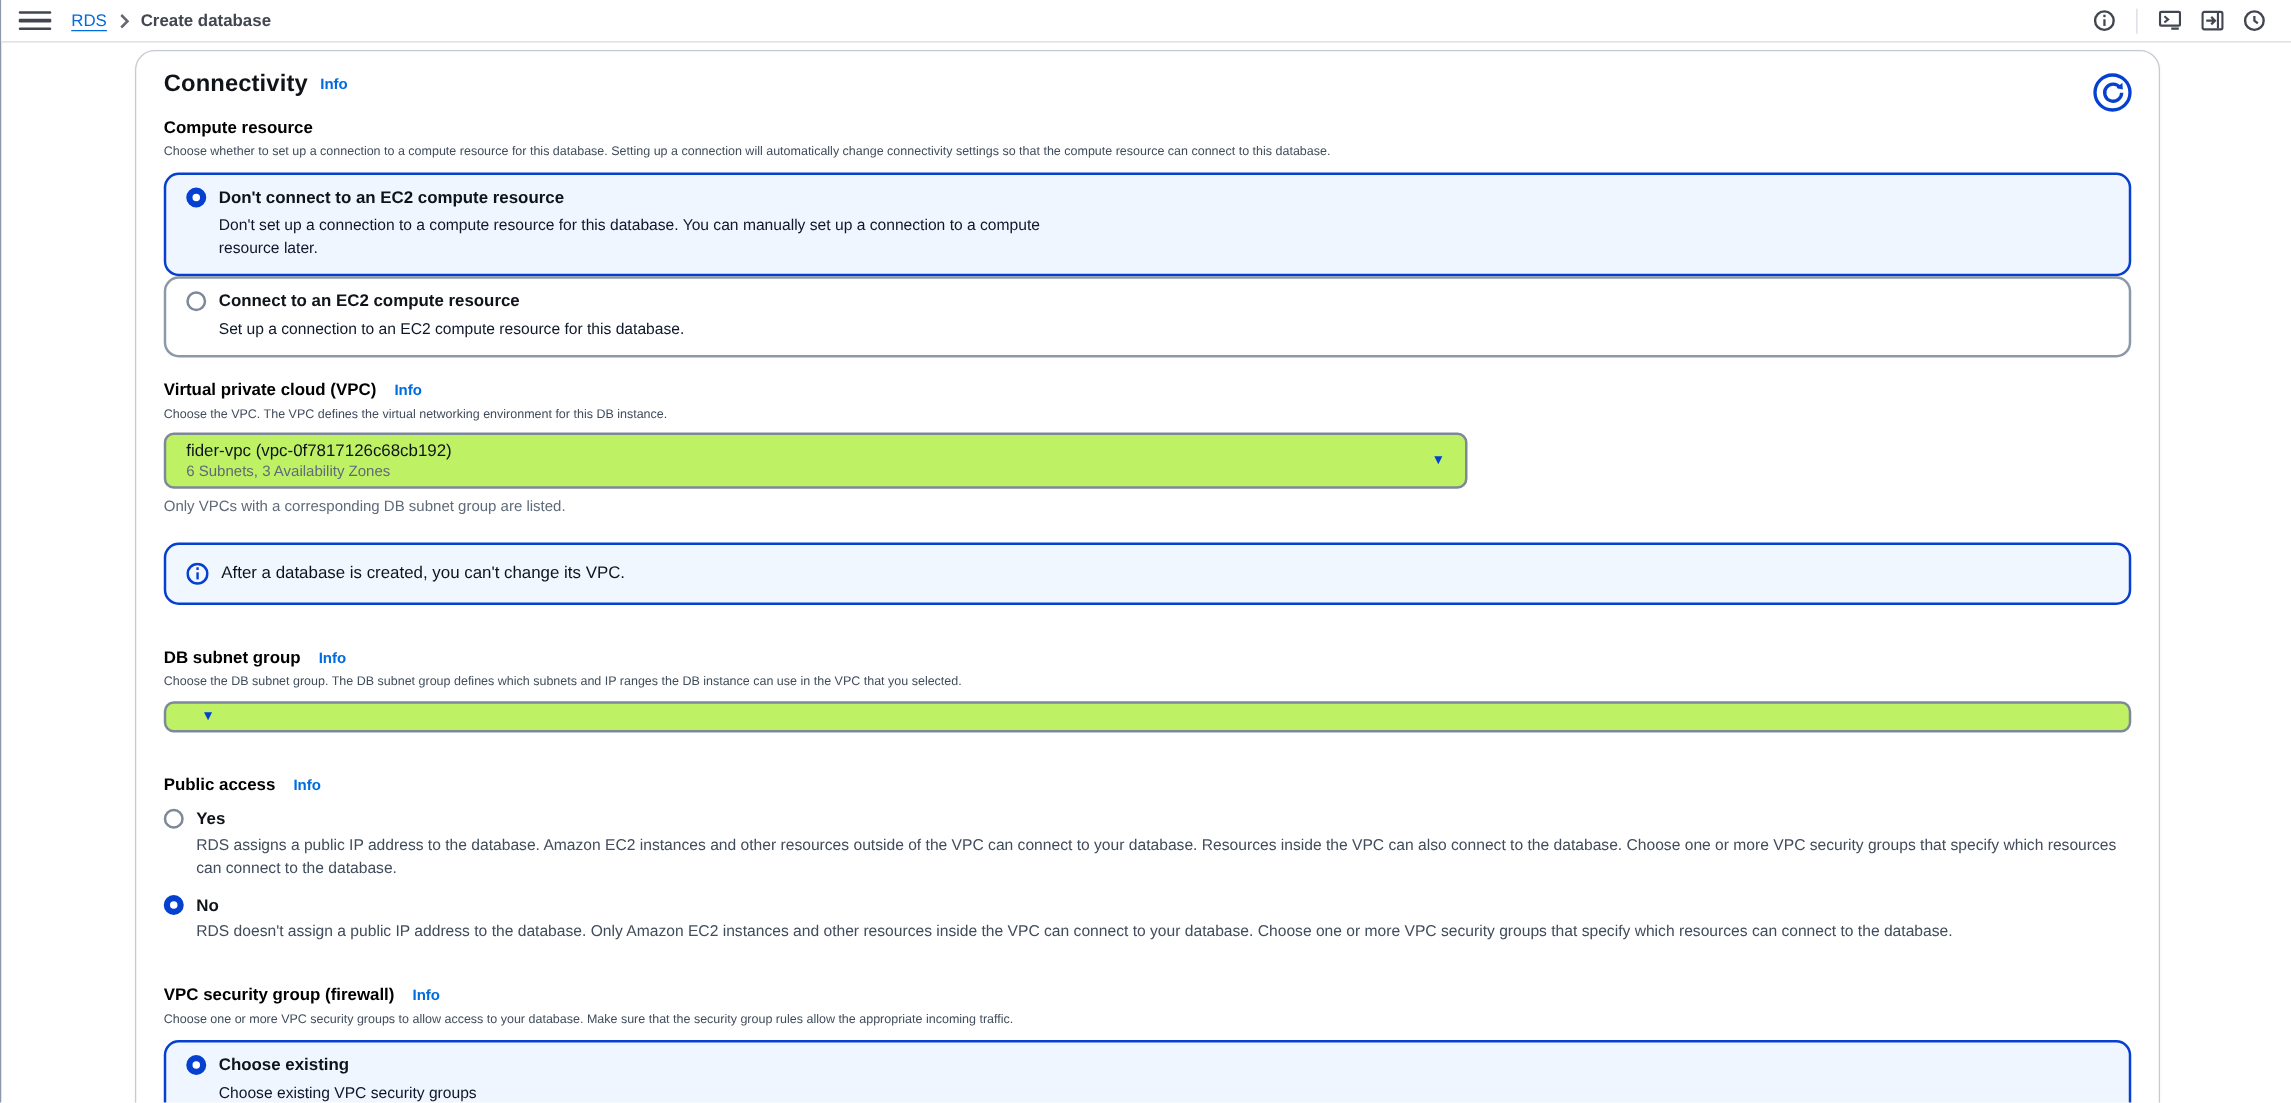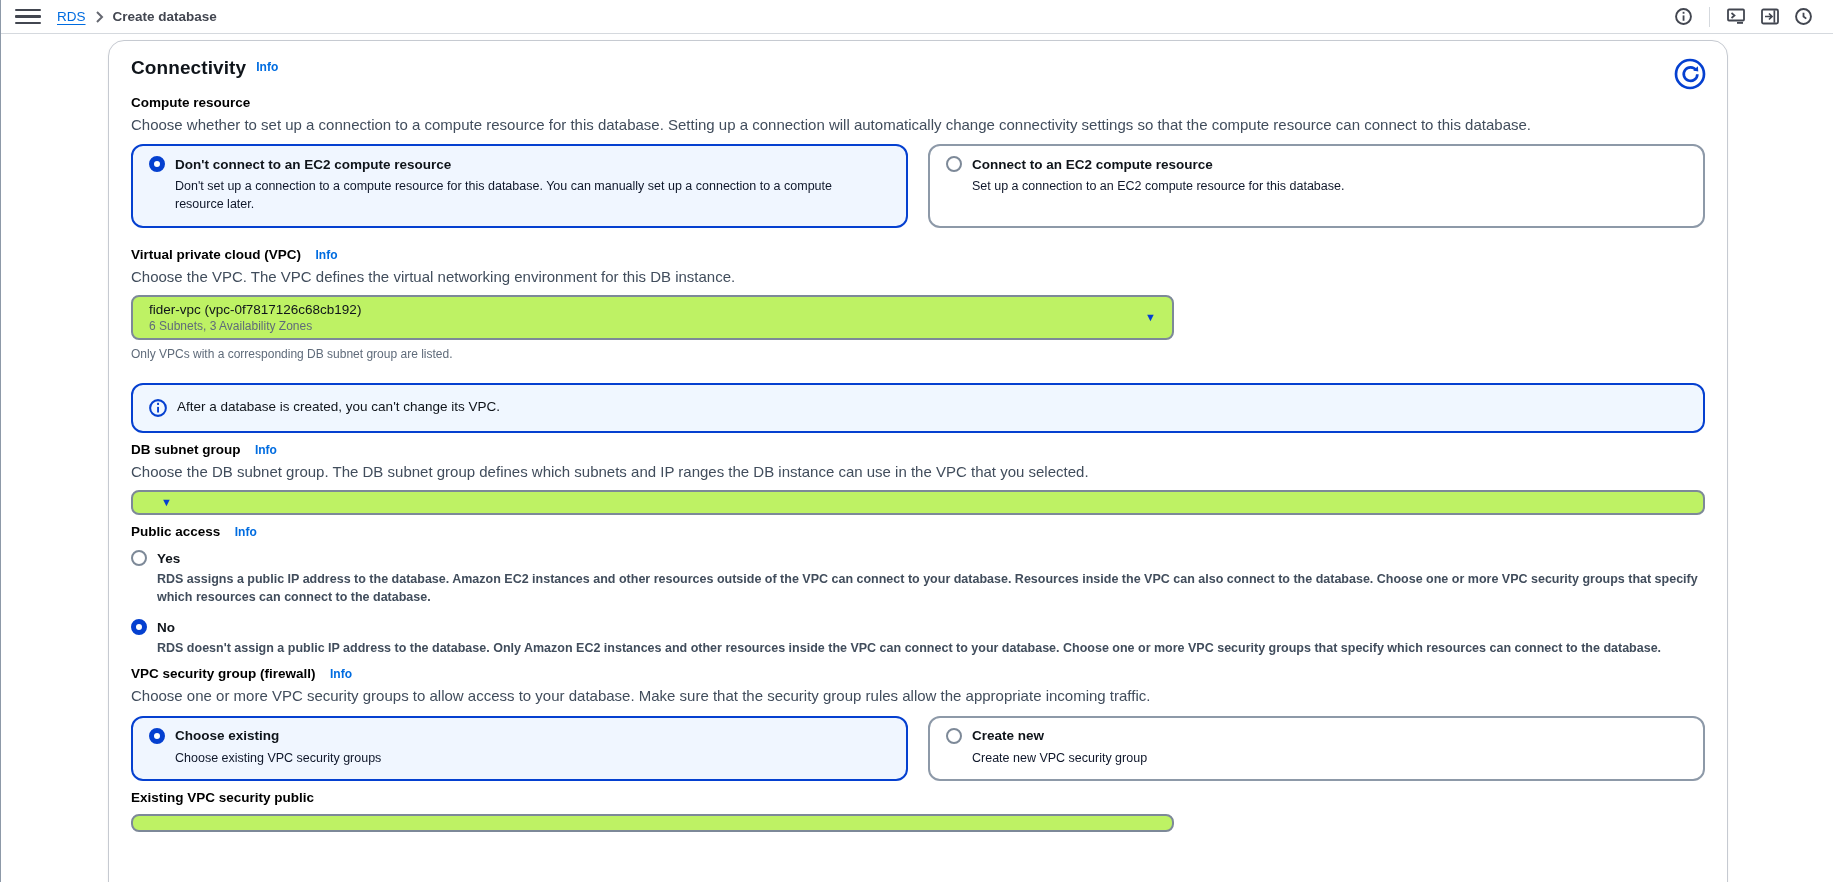--- a/index.html
+++ b/index.html
@@ -59,25 +59,25 @@
   .panel-header .info-link { margin-top: 3px; }
   .refresh-btn {
     position: absolute; top: 16px; right: 20px;
     width: 34px; height: 34px; border-radius: 50%;
     border: none; background: none; cursor: pointer; padding: 0;
     display: flex; align-items: center; justify-content: center;
   }
 
   .section { margin-top: 17px; }
   .field-label { font-size: 13.5px; font-weight: 700; color: #000000; display: inline-block; }
-  .field-desc { font-size: 15px; color: #414d5c; margin-top: 4px; line-height: 1.35; }
+  .field-desc { font-size: 10px; color: #414d5c; margin-top: 4px; line-height: 1.35; }
   .constraint { font-size: 12px; color: #5f6b7a; margin-top: 7px; }
 
   
-  .card-row { display: grid; grid-template-columns: 1fr 1fr; gap: 20px; margin-top: 9px; }
+  .card-row { display: grid; grid-template-columns: 1fr; gap: 0; margin-top: 9px; }
   .sel-card {
     border: 2px solid #8d99a8; border-radius: 12px; background: #fff;
     padding: 10px 16px 12px 16px; cursor: pointer;
   }
   .sel-card.selected { border-color: #0540d0; background: #f0f6ff; }
   .card-title-row { display: flex; align-items: center; gap: 10px; }
   .card-title { font-size: 13.5px; font-weight: 700; }
   .card-desc { font-size: 12.5px; color: #0f172a; margin: 5px 0 0 26px; line-height: 1.45; max-width: 690px; }
 
   .radio { width: 16px; height: 16px; border-radius: 50%; background: #fff; flex: 0 0 16px; cursor: pointer; }
@@ -102,23 +102,23 @@
     margin-top: 22px;
     border: 2px solid #0540d0; border-radius: 12px; background: #f0f7ff;
     display: flex; gap: 10px;
     padding: 14px 16px;
   }
   .alert-text { font-size: 13.5px; color: #0f141a; }
 
   
   .radio-option { display: flex; align-items: center; gap: 10px; margin-top: 10px; cursor: pointer; }
   .radio-option .opt-title { font-size: 13.5px; font-weight: 700; }
-  .opt-desc { font-size: 12.5px; color: #414d5c; margin: 4px 0 0 26px; line-height: 1.45; font-weight: bold; }
-
-  .mt-sub { margin-top: 7px; }
+  .opt-desc { font-size: 12.5px; color: #414d5c; margin: 4px 0 0 26px; line-height: 1.45; }
+
+  .mt-sub { margin-top: 33px; }
 </style>
 </head>
 <body>
 
 <header class="topbar">
   <button class="hamburger" aria-label="menu">
     <span></span>
       <span></span>
       <span></span>
   </button>

